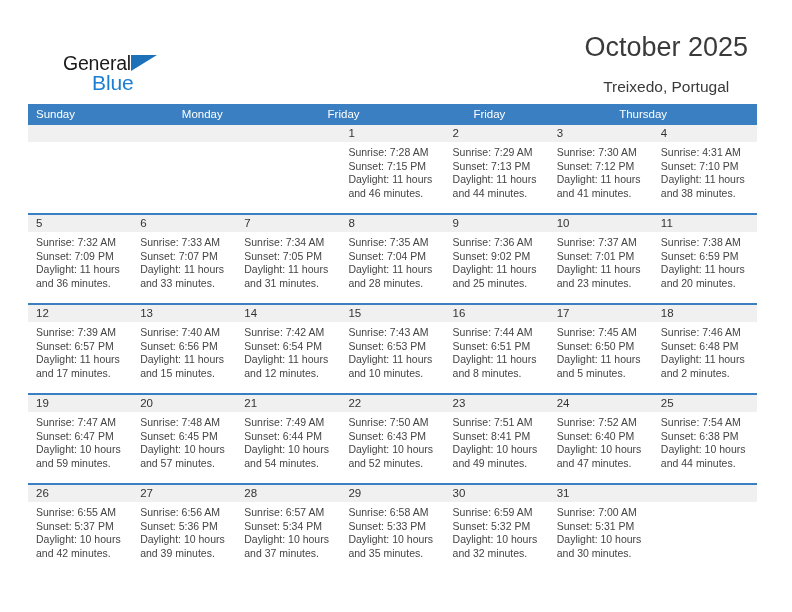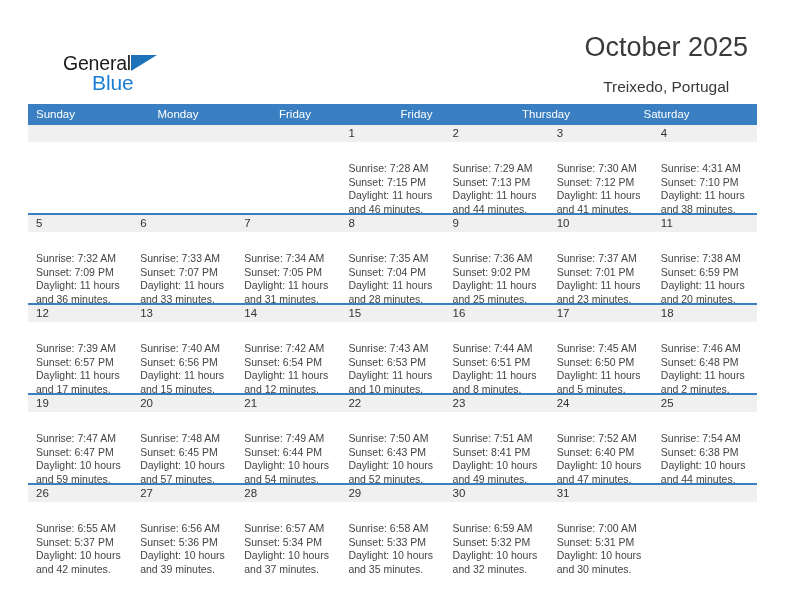--- a/index.html
+++ b/index.html
@@ -129,21 +129,21 @@
     font-size: 11.5px;
     color: #333333;
     line-height: 17px;
     padding-left: 8px;
     box-sizing: border-box;
   }
   .daycell.empty .daynum-band {
     background: #f0f0f0;
   }
   .daylines {
-    padding: 20px 6px 0 8px;
+    padding: 4px 6px 0 8px;
     box-sizing: border-box;
   }
   .dline {
     font-size: 10.5px;
     line-height: 13.5px;
     color: #444444;
     white-space: nowrap;
   }
 </style>
 </head>
@@ -166,21 +166,20 @@
 
   </div>
 
   <div class="calendar">
     <div class="cal-head" id="weekday-header-row">
         <div class="hcell">Sunday</div>
         <div class="hcell">Monday</div>
         <div class="hcell">Friday</div>
         <div class="hcell">Friday</div>
         <div class="hcell">Thursday</div>
-        <div class="hcell">Saturday</div>
       </div>
     <div id="calendar-body">
         <div class="week first">
           <div class="daycell empty">
             <div class="daynum-band"></div>
             <div class="daylines"></div>
           </div>
           <div class="daycell empty">
             <div class="daynum-band"></div>
             <div class="daylines"></div>

